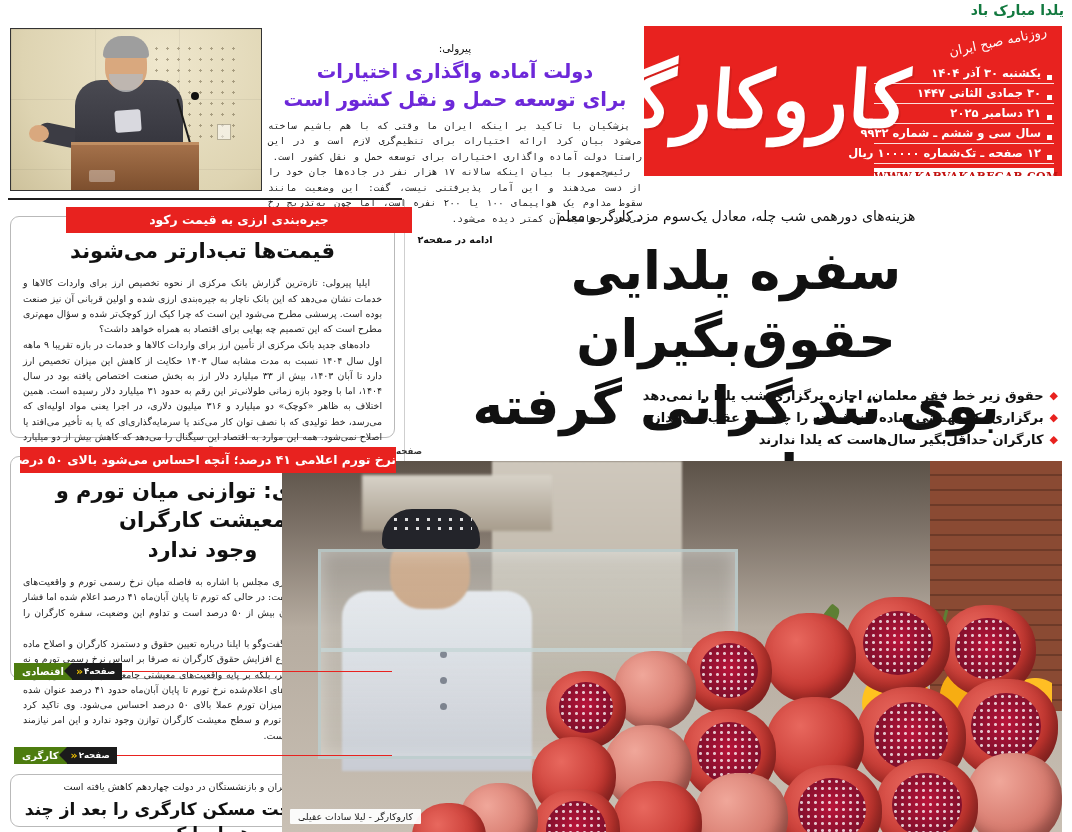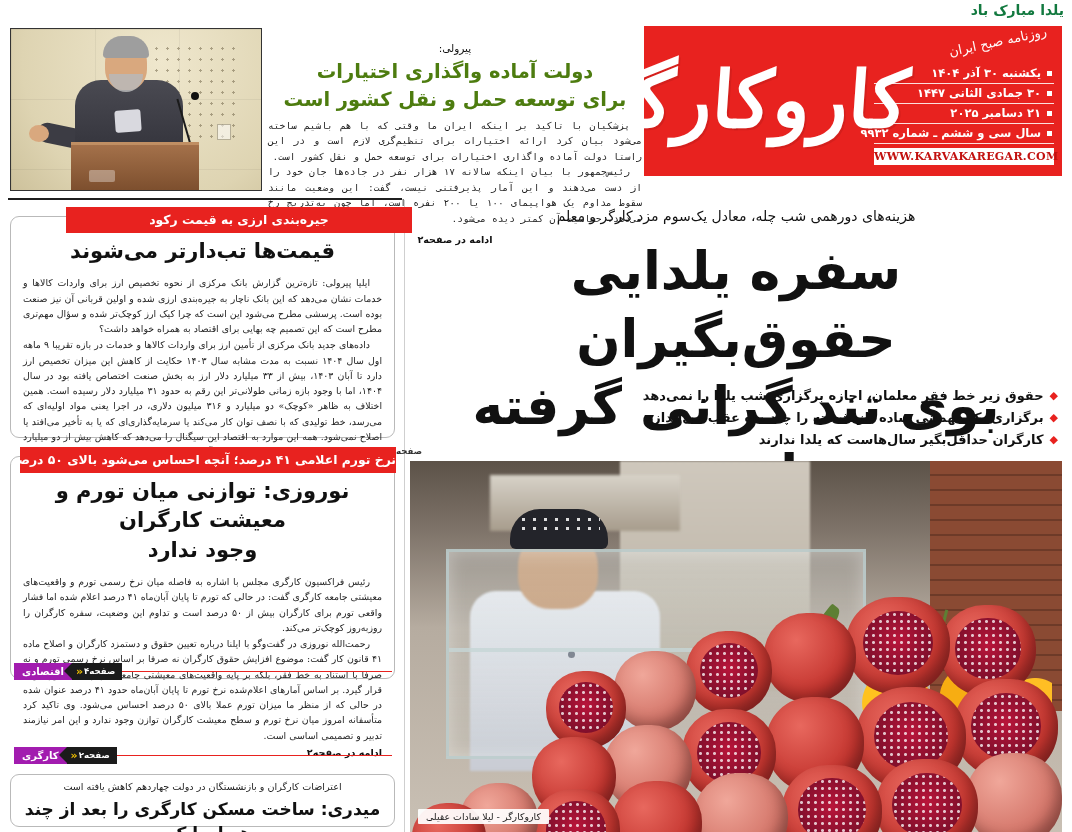--- a/index.html
+++ b/index.html
@@ -48,21 +48,21 @@
     transform: rotate(-12deg);
     opacity: .97;
   }
   .mast-info {
     position: absolute; right: 8px; top: 38px;
     width: 180px;
     text-align: left;
     color: #fff;
   }
   .mast-row {
-    display: flex; align-items: center; justify-content: flex-start;
+    display: flex; align-items: flex-end; justify-content: flex-start;
     direction: rtl;
     font-size: 11.5px; font-weight: bold;
     padding: 2px 2px 3px 2px;
     border-bottom: 1px solid rgba(255,255,255,.85);
     white-space: nowrap;
   }
   .mast-row:last-of-type { border-bottom: none; }
   .mast-bullet {
     display: inline-block; width: 5px; height: 5px;
     background: #fff; margin-left: 6px; flex: none;
@@ -149,21 +149,21 @@
   }
 
   .tl-article {
     position: absolute; right: 430px; top: 42px; width: 374px;
     text-align: center;
   }
   .kicker-small {
     font-size: 10.5px; color: #111; margin-bottom: 4px; font-weight: normal;
   }
   .tl-headline {
-    font-size: 19.5px; font-weight: bold; color: #4d7c0f;
+    font-size: 19.5px; font-weight: bold; color: #6d28d9;
     line-height: 1.45; letter-spacing: -.2px;
   }
   .tl-body {
     margin-top: 4px;
     font-size: 9.6px; line-height: 1.62; color: #1c1c1c;
     text-align: justify;
     font-family: Liberation Mono, monospace;
   }
   .tl-body p { text-indent: 12px; }
   .cont-link {
@@ -216,21 +216,21 @@
 
   
   .sect-wrap {
     position: absolute; display: flex; align-items: center;
     height: 17px; z-index: 7;
   }
   .sect-line {
     flex: 1; height: 1px; background: #e8221f;
   }
   .sect-label {
-    background: #a21caf; color:#fff; font-size: 10px; font-weight: bold;
+    background: #4d7c0f; color:#fff; font-size: 10px; font-weight: bold;
     padding: 0 8px; height: 17px; line-height: 17px; white-space: nowrap;
   }
   .sect-page {
     background: #1b1b1b; color:#fff; font-size: 8.6px; font-weight: bold;
     height: 17px; line-height: 17px; padding: 0 7px 0 4px;
     white-space: nowrap; position: relative;
     display:flex; align-items:center; gap:3px;
   }
   .sect-page:before {
     content:''; position:absolute; left:-8px; top:0;
@@ -267,21 +267,21 @@
   .bullet-row .diamond {
     color: #e8221f; font-size: 11px; margin-left: 6px; flex: none;
   }
 
   
   .page-marker {
     position: absolute; font-size: 8.6px; color:#333;
   }
   .main-photo {
     position: absolute; right: 10px; top: 461px;
-    width: 652px; height: 371px;
+    width: 780px; height: 371px;
     overflow: hidden; background: #b8a99a;
   }
   .mp-bg {
     position:absolute; inset:0;
     background:
       linear-gradient(180deg,#5c5248 0%, #7d7268 18%, #b6aca0 45%, #c9c0b4 100%);
   }
   .mp-brick {
     position:absolute; right:0; top:0; width:132px; height:250px;
     background:
@@ -406,20 +406,24 @@
         <span class="mast-bullet"></span>
         <span>۳۰ جمادی الثانی ۱۴۴۷</span>
       </div>
       <div class="mast-row">
         <span class="mast-bullet"></span>
         <span>۲۱ دسامبر ۲۰۲۵</span>
       </div>
       <div class="mast-row">
         <span class="mast-bullet"></span>
         <span>سال سی و ششم ـ شماره ۹۹۳۲</span>
+      </div>
+      <div class="mast-row">
+        <span class="mast-bullet"></span>
+        <span>۱۲ صفحه ـ تک‌شماره ۱۰۰۰۰۰ ریال</span>
       </div>
       <div class="mast-url">WWW.KARVAKAREGAR.COM</div>
     </div>
   </div>
 
   <div class="top-photo">
     <div class="photo-wall"></div>
     <div class="wall-dots"></div>
     <div class="glass"></div>
     <div class="speaker-arm"></div>

